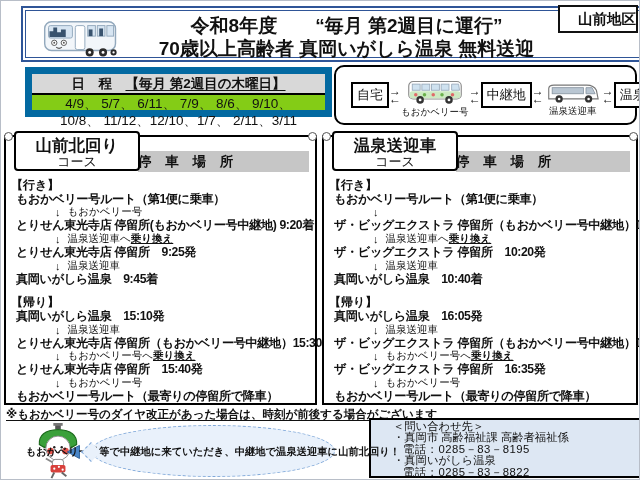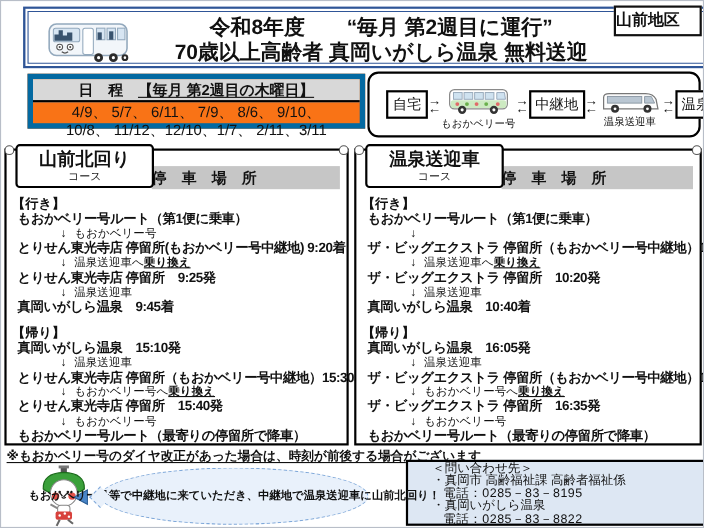--- a/index.html
+++ b/index.html
@@ -14,27 +14,27 @@
     position:absolute; left:20px; top:5px; width:631px; height:56px;
     border:2px solid #2f5597; background:#fff;
     box-shadow: inset 0 0 0 2px #fff, inset 0 0 0 3px #2f5597;
   }
   .header-bus { position:absolute; left:16px; top:9px; width:86px; height:44px; }
   .header-title { position:absolute; left:105px; right:85px; top:6px; text-align:center; }
   .header-title .t1 { font-size:19px; font-weight:bold; line-height:23px; white-space:nowrap; }
   .header-title .t2 { font-size:19px; font-weight:bold; line-height:23px; white-space:nowrap; }
   .district-box {
     position:absolute; left:557px; top:4px; width:80px; height:28px;
-    border:2px solid #111; background:#fff; text-align:left;
+    border:2px solid #111; background:#fff; text-align:right;
     font-size:14.5px; font-weight:bold; line-height:24px; z-index:6;
   }
   
   .schedule-box {
     position:absolute; left:24px; top:66px; width:307px; height:50px;
-    border:5px solid #0369a1; background:#f97316;
+    border:7px solid #0369a1; background:#84cc16;
   }
   .schedule-head {
     height:21px; background:#d8d8d8; border-bottom:2px solid #000;
     text-align:center; font-size:13.5px; font-weight:bold; line-height:20px; white-space:nowrap;
   }
   .schedule-head .u { text-decoration:underline; text-underline-offset:2px; }
   .schedule-dates { text-align:center; font-size:13.5px; line-height:16.5px; padding-top:1px; white-space:nowrap; }
   
   .route-box {
     position:absolute; left:333px; top:64px; width:303px; height:60px;
@@ -58,21 +58,21 @@
   .panel::before, .panel::after {
     content:""; position:absolute; width:7px; height:7px; border:1px solid #555;
     border-radius:50%; background:#fff; top:-5px;
   }
   .panel::before { left:-2px; } .panel::after { right:-2px; }
   .course-tab {
     position:absolute; left:8px; top:-6px; width:126px; height:40px; z-index:3;
     border:2px solid #000; border-radius:4px; background:#fff; text-align:center;
   }
   .course-tab .cname { font-size:16.5px; font-weight:bold; line-height:21px; margin-top:2px; white-space:nowrap; }
-  .course-tab .csub  { font-size:10px; line-height:11px; }
+  .course-tab .csub  { font-size:13px; line-height:11px; }
   .stops-bar {
     position:absolute; left:132px; right:6px; top:14px; height:21px; background:#c6c6c6;
     font-size:13.5px; font-weight:bold; line-height:21px; letter-spacing:5px; white-space:nowrap;
   }
   .course-lines { position:absolute; left:5px; right:2px; top:42px; }
   .ln { height:13.4px; display:flex; align-items:center; white-space:nowrap; overflow:visible; }
   .ln.section { font-weight:bold; font-size:12px; }
   .ln.stop { font-weight:bold; font-size:12.2px; letter-spacing:-0.4px; padding-left:5px; }
   .ln.arrow { font-size:10.5px; padding-left:44px; }
   .ln.arrow .arr { margin-right:7px; font-size:11px; }

